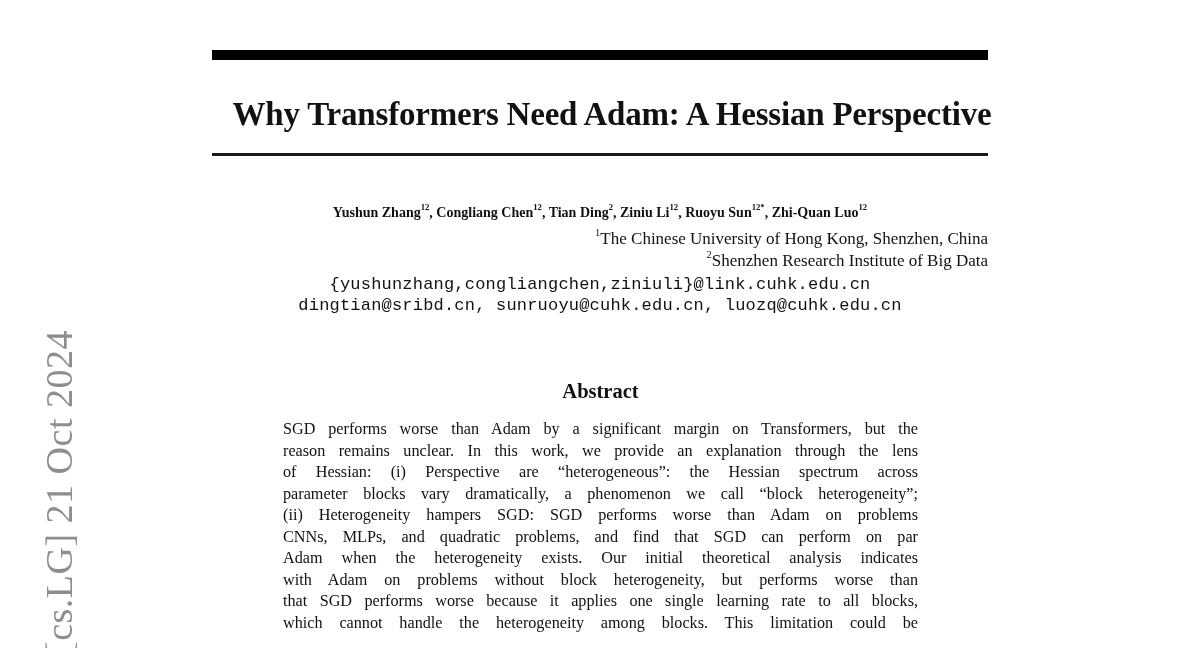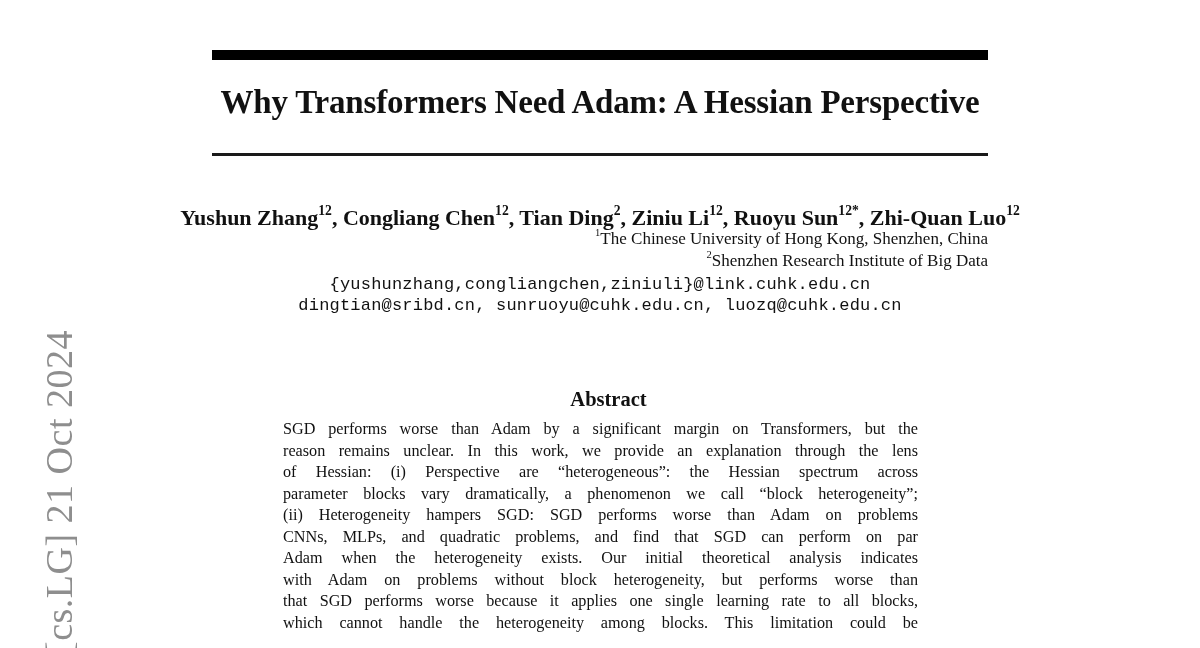--- a/index.html
+++ b/index.html
@@ -29,42 +29,42 @@
     top: 50px;
     width: 776px;
     height: 10px;
     background: #000000;
   }
   .paper-title {
     position: absolute;
     left: 202px;
     top: 84px;
     width: 796px;
-    margin: 0;
+    margin: 12px;
     text-align: center;
     font-size: 33px;
     font-weight: bold;
     white-space: nowrap;
     letter-spacing: -0.2px;
   }
   .rule-thin {
     position: absolute;
     left: 212px;
     top: 153px;
     width: 776px;
     height: 3px;
     background: #1a1a1a;
   }
   .authors {
     position: absolute;
     left: 162px;
     top: 205px;
     width: 876px;
     text-align: center;
-    font-size: 22px;
+    font-size: 14px;
     font-weight: bold;
     white-space: nowrap;
   }
   .authors sup, .affil sup {
     font-size: 62%;
     position: relative;
     top: -0.15em;
     vertical-align: super;
     line-height: 0;
   }
@@ -88,21 +88,21 @@
     letter-spacing: 0.2px;
     white-space: nowrap;
   }
   .email-1 { top: 275px; }
   .email-2 { top: 296px; }
   .abs-heading {
     position: absolute;
     left: 283px;
     top: 380px;
     width: 635px;
-    margin: 8px;
+    margin: 0;
     text-align: center;
     font-size: 20.5px;
     font-weight: bold;
   }
   .abstract {
     position: absolute;
     left: 283px;
     top: 419px;
     width: 635px;
     font-size: 16.2px;

